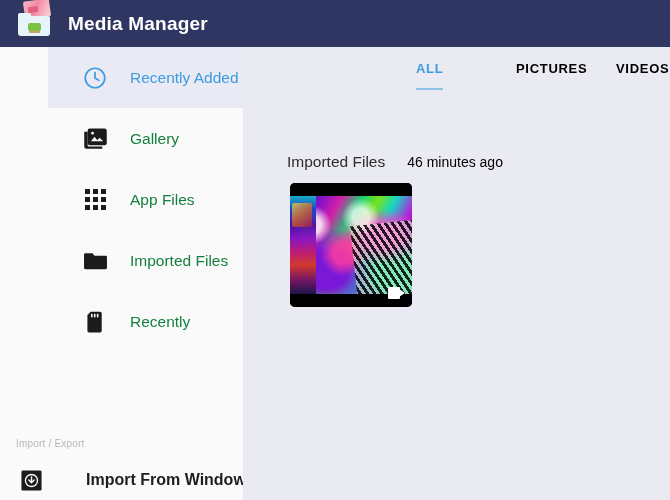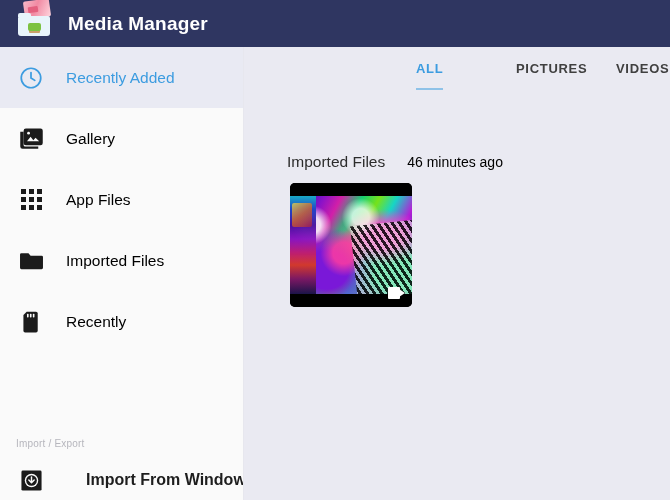--- a/index.html
+++ b/index.html
@@ -93,38 +93,39 @@
     height: 453px;
     background: #fafafa;
     border-right: 1px solid #e7e7ee;
     box-sizing: border-box;
     overflow: hidden;
   }
   .nav-item {
     height: 61px;
     display: flex;
     align-items: center;
-    padding-left: 16px;
+    padding-left: 32px;
     box-sizing: border-box;
+    margin-left: 48px;
   }
   .nav-item.selected {
     background: #e9eaf3;
   }
   .nav-icon {
     width: 30px;
     height: 30px;
     flex: 0 0 auto;
     display: flex;
     align-items: center;
     justify-content: center;
     margin-right: 20px;
   }
   .nav-label {
     font-size: 15.5px;
-    color: #000000;
+    color: #15803d;
     white-space: nowrap;
   }
   .nav-item.selected .nav-label {
     color: #3c9ce0;
   }
 
   
   .grid-icon {
     display: grid;
     grid-template-columns: repeat(3, 5px);
@@ -179,21 +180,21 @@
     left: 16px; top: 14px;
     width: 425px;
     height: 46px;
   }
   .tab {
     position: absolute;
     top: 0;
     font-size: 13px;
     font-weight: bold;
     letter-spacing: 0.7px;
-    color: #404040;
+    color: #000000;
     padding-bottom: 14px;
   }
   .tab.active { color: #3c9ce0; }
   .tab .underline {
     position: absolute;
     left: 0; bottom: 0;
     width: 100%;
     height: 2px;
     background: #8fc2e8;
     display: none;

